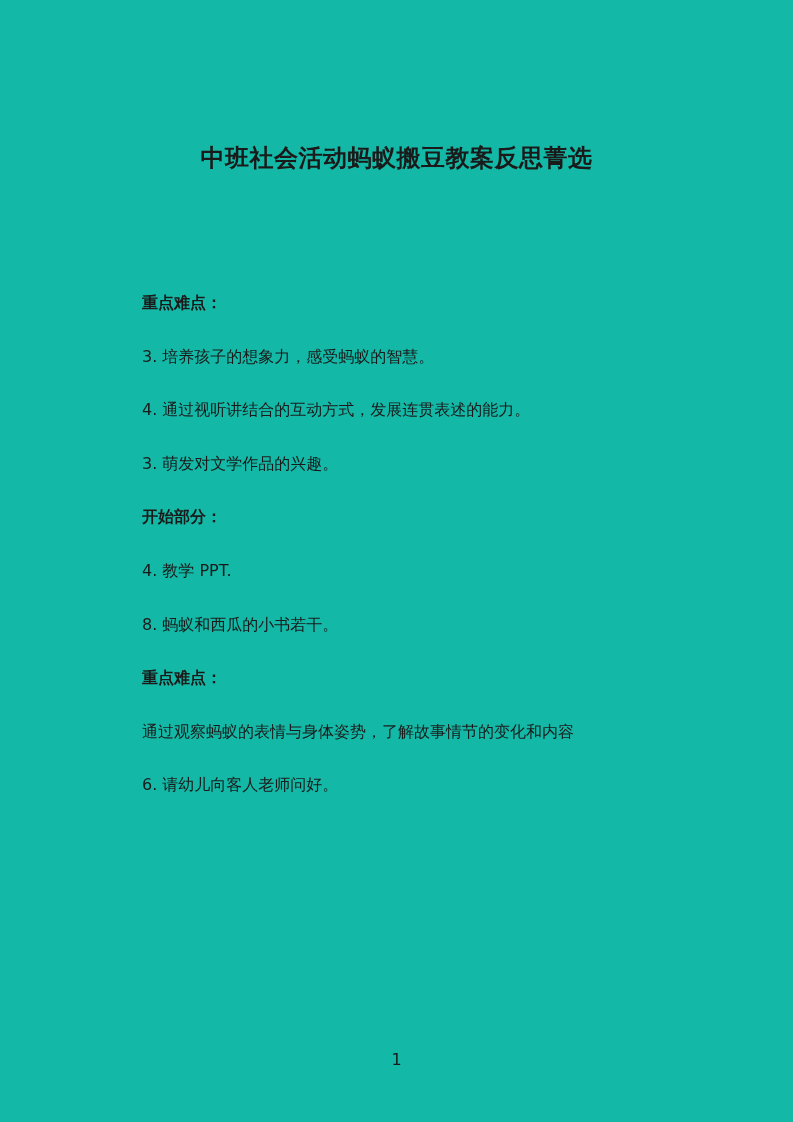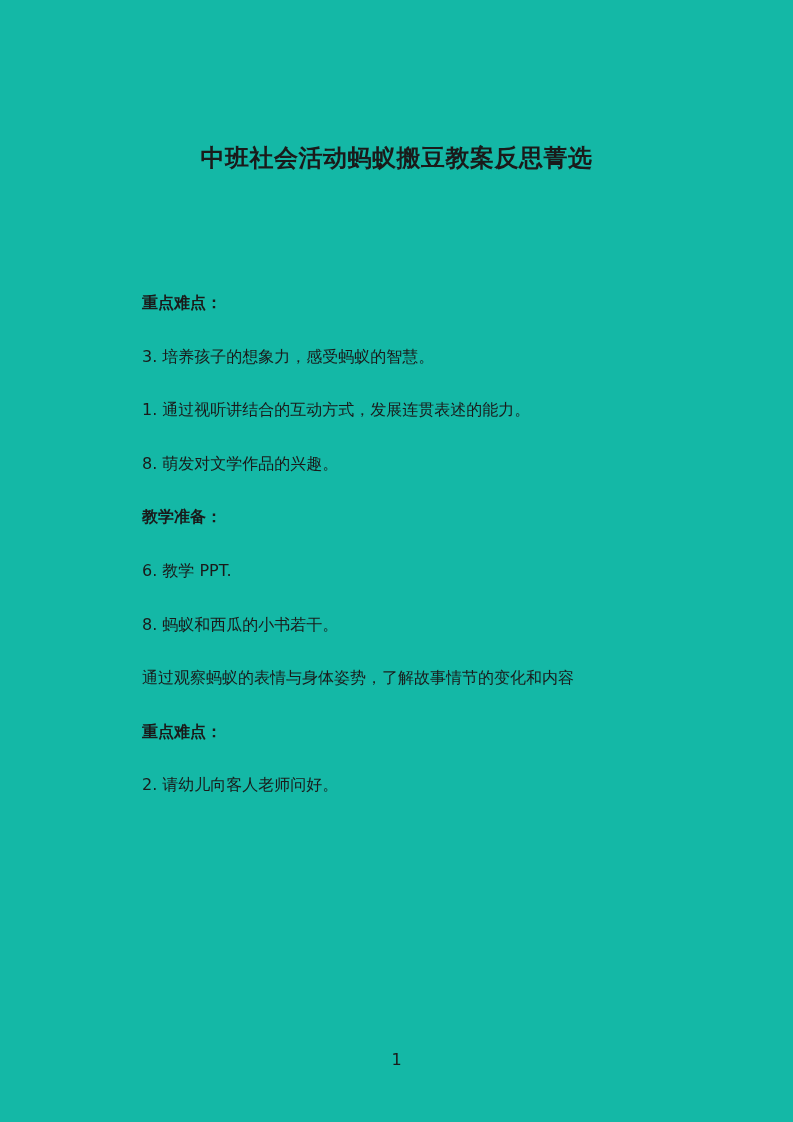--- a/index.html
+++ b/index.html
@@ -57,25 +57,25 @@
 </head>
 <body>
 
 <div class="page">
 
   <div class="doc-title">中班社会活动蚂蚁搬豆教案反思菁选</div>
 
   <div class="doc-body" id="doc-body">
       <p class="para heading">重点难点：</p>
       <p class="para body">3. 培养孩子的想象力，感受蚂蚁的智慧。</p>
-      <p class="para body">1. 通过视听讲结合的互动方式，发展连贯表述的能力。</p>
-      <p class="para body">8. 萌发对文学作品的兴趣。</p>
-      <p class="para heading">教学准备：</p>
-      <p class="para body">6. 教学 PPT.</p>
+      <p class="para body">4. 通过视听讲结合的互动方式，发展连贯表述的能力。</p>
+      <p class="para body">3. 萌发对文学作品的兴趣。</p>
+      <p class="para heading">开始部分：</p>
+      <p class="para body">4. 教学 PPT.</p>
       <p class="para body">8. 蚂蚁和西瓜的小书若干。</p>
+      <p class="para heading">重点难点：</p>
       <p class="para body">通过观察蚂蚁的表情与身体姿势，了解故事情节的变化和内容</p>
-      <p class="para heading">重点难点：</p>
-      <p class="para body">2. 请幼儿向客人老师问好。</p>
+      <p class="para body">6. 请幼儿向客人老师问好。</p>
     </div>
 
   <div class="page-number">1</div>
 
 </div>
 
 </body></html>

